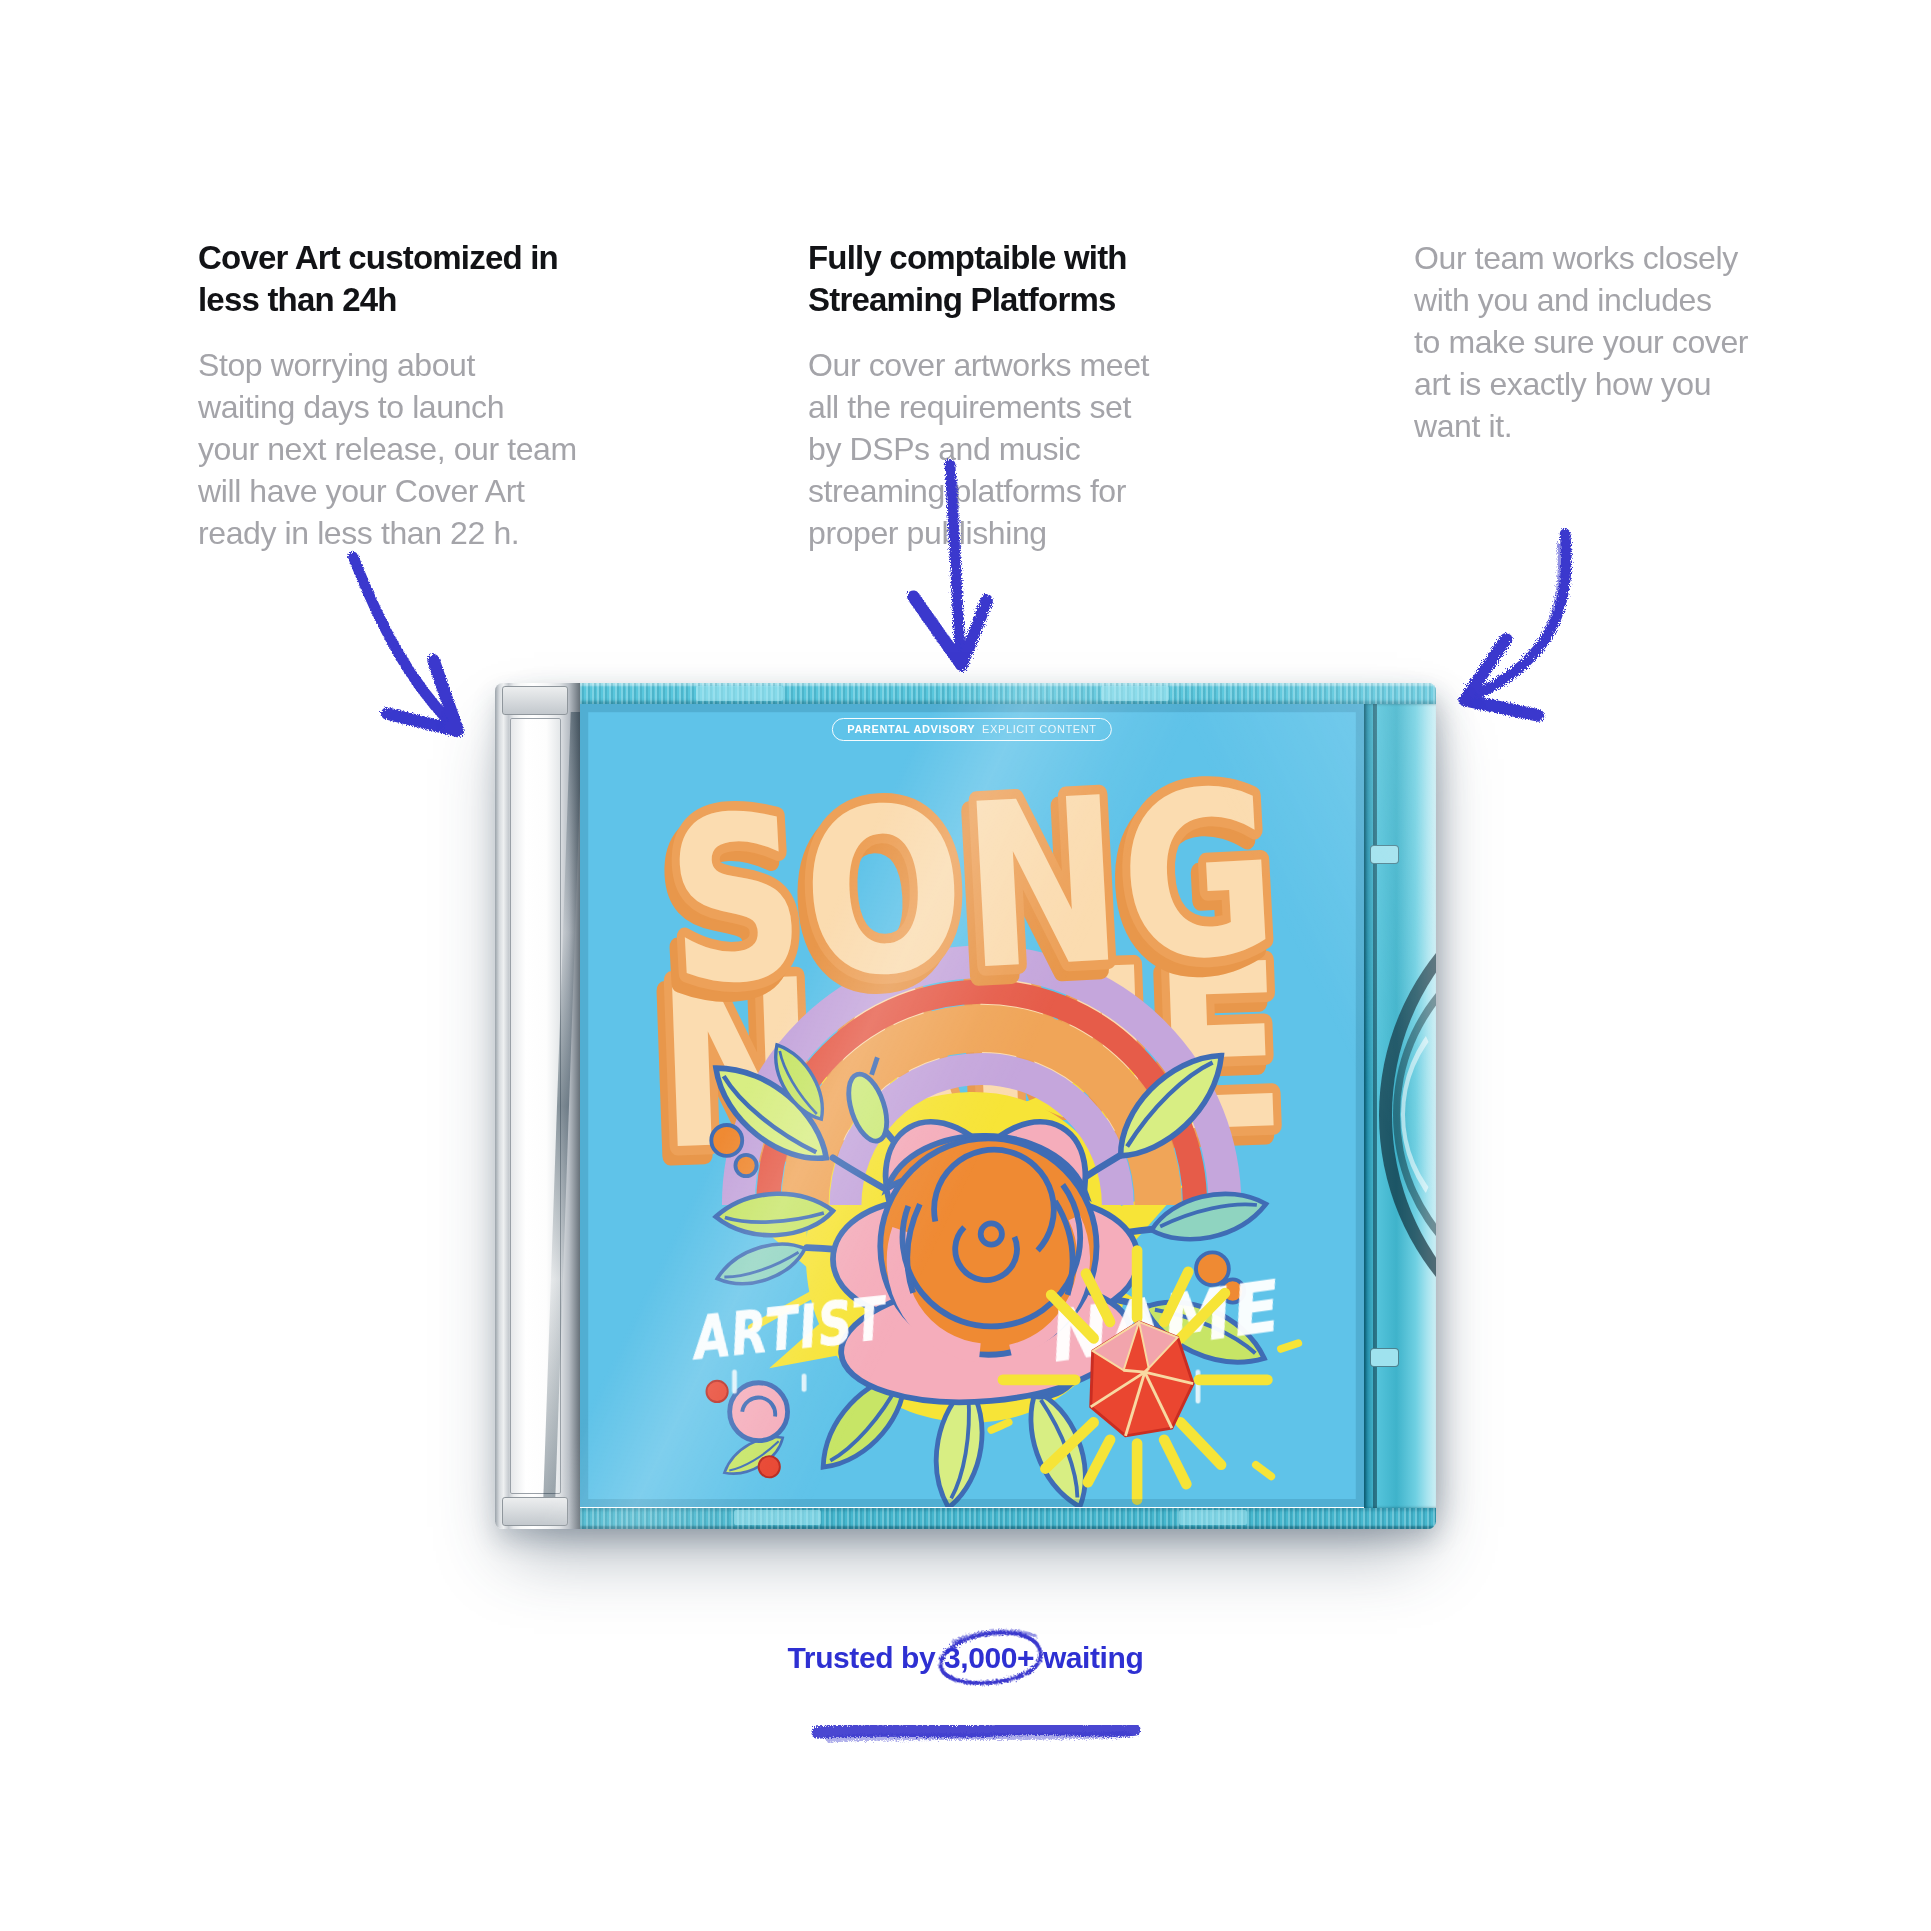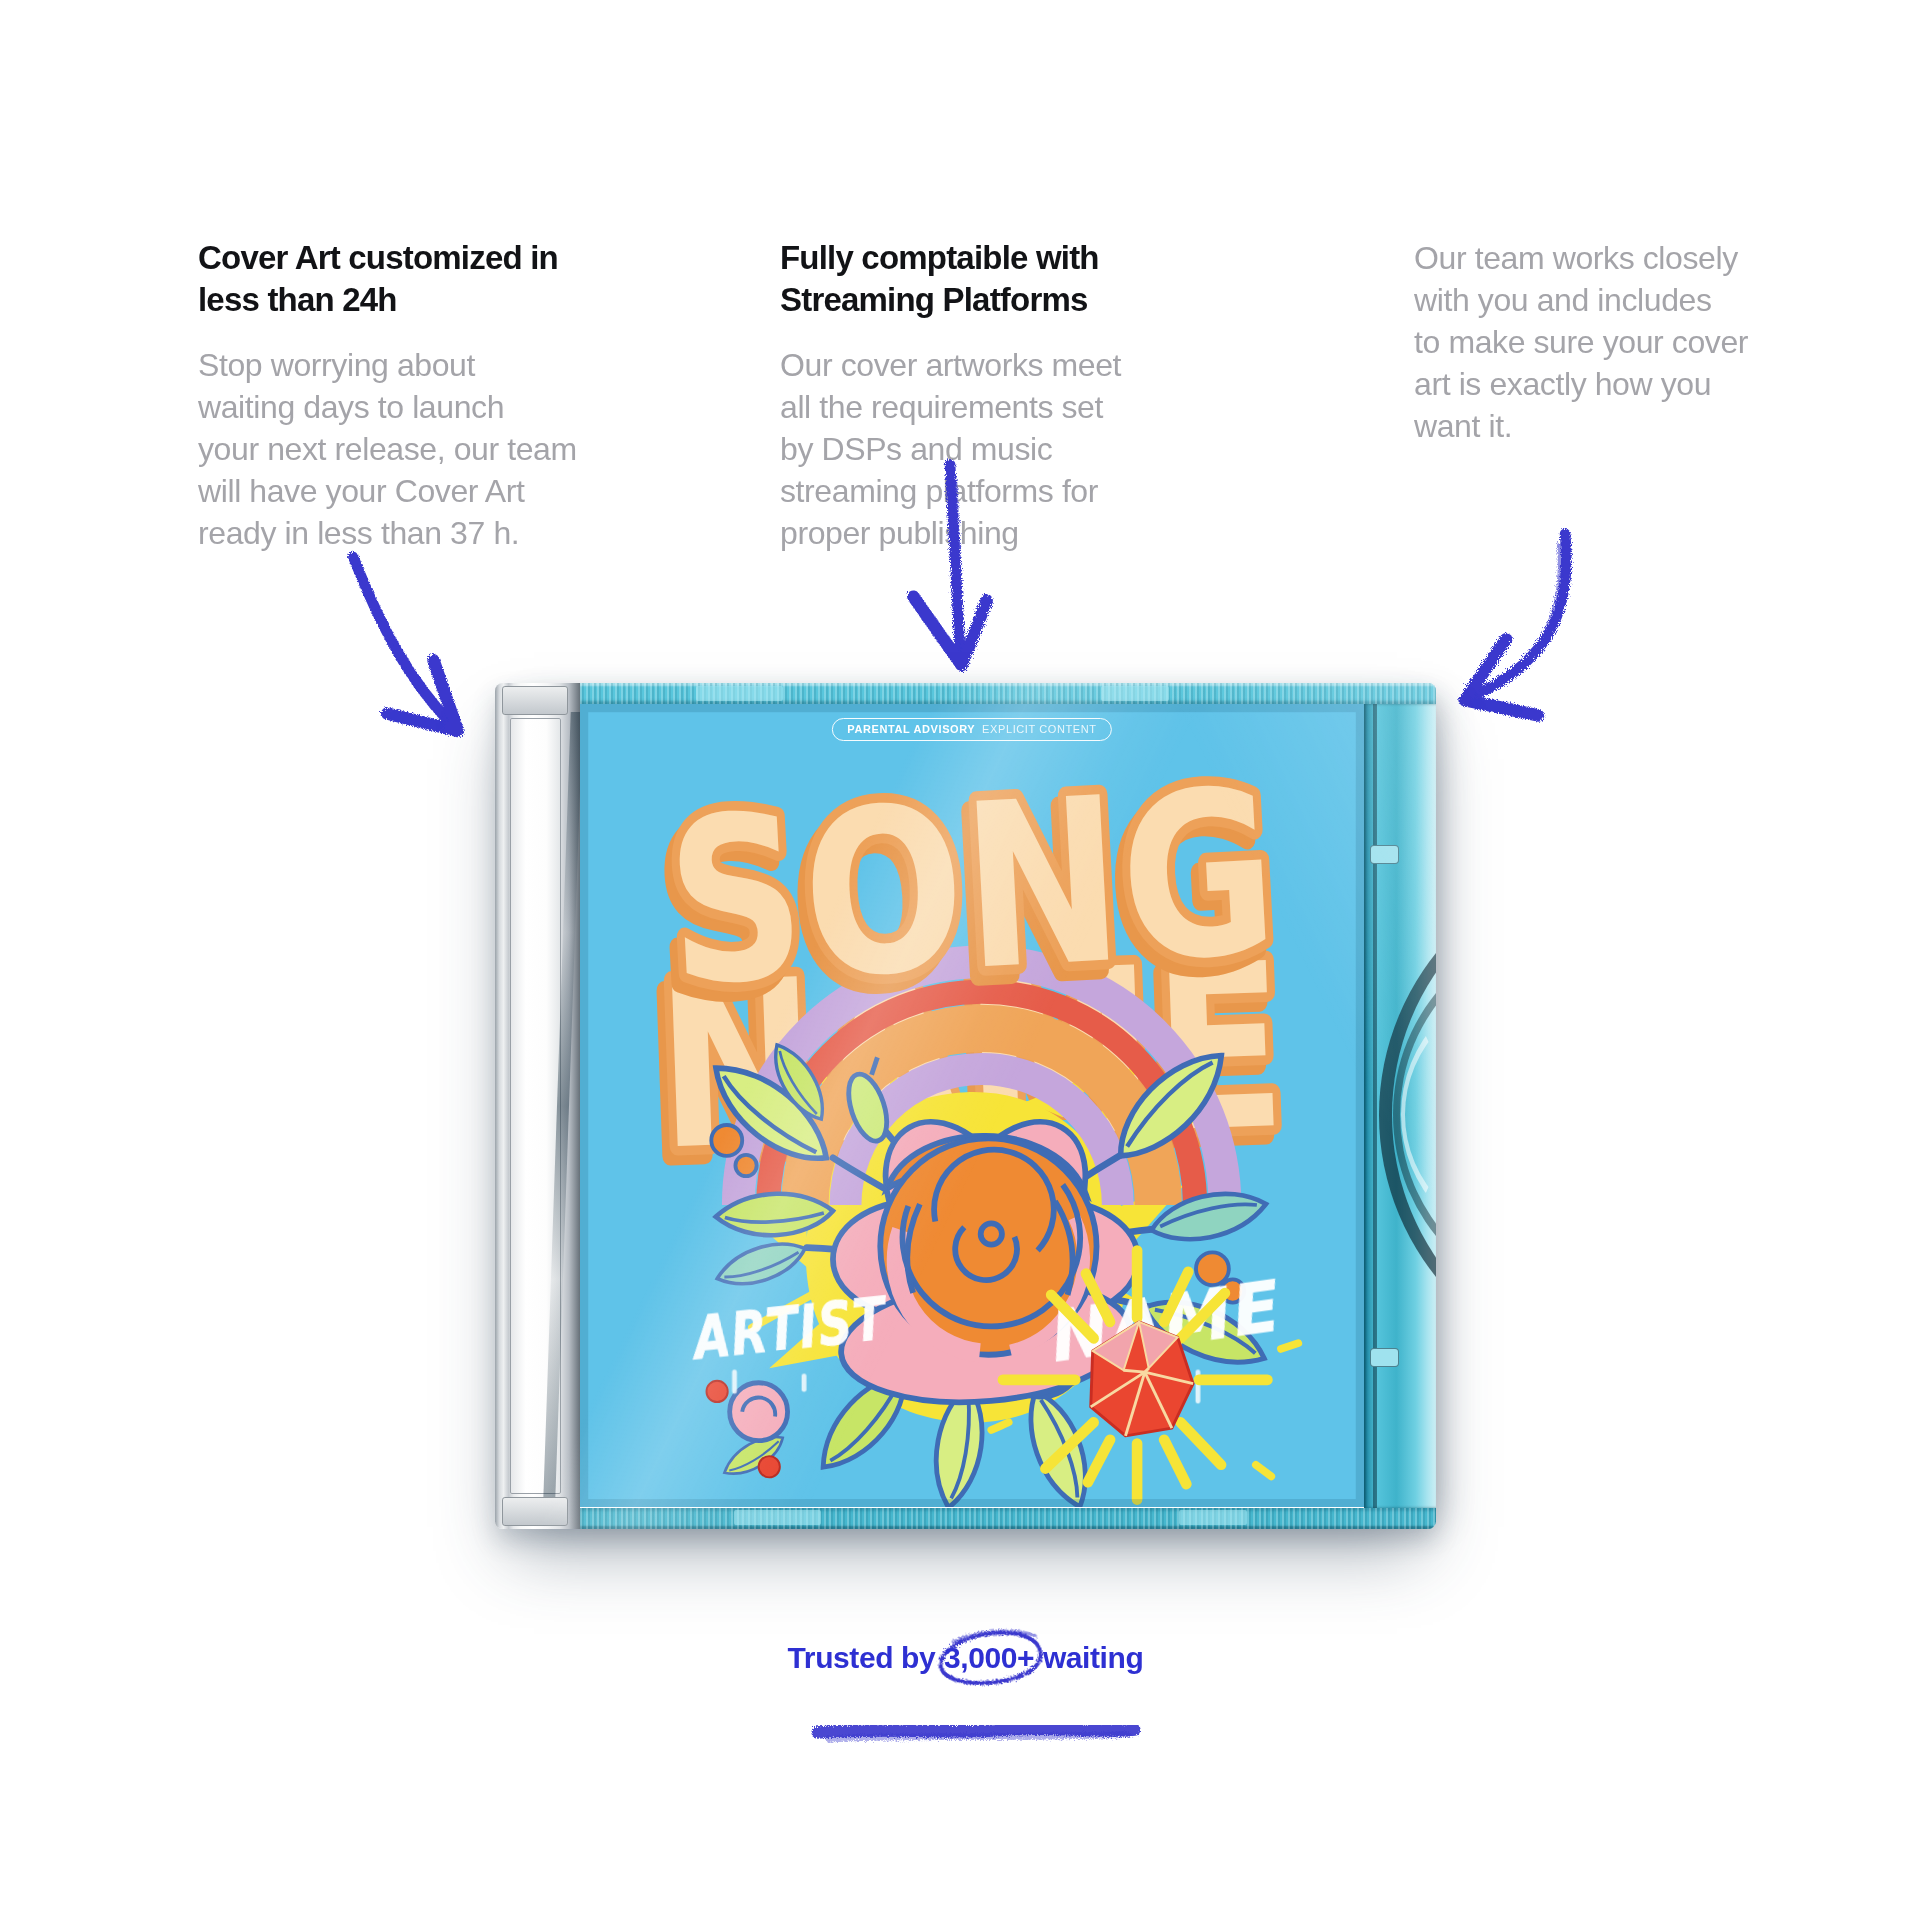--- a/index.html
+++ b/index.html
@@ -6,21 +6,21 @@
   .page{position:relative;width:1931px;height:1931px;background:#ffffff;overflow:hidden;
         font-family:"Liberation Sans",sans-serif;}
 
   
   .feature{position:absolute;top:237px;}
   .feature h3{margin:0 0 23px 0;font-size:33px;line-height:42px;font-weight:700;
               color:#121316;letter-spacing:-0.8px;white-space:pre-line;}
   .feature p{margin:0;font-size:32px;line-height:42px;font-weight:400;
              color:#a4a4a9;letter-spacing:-0.4px;white-space:pre-line;}
   .f1{left:198px;width:406px;}
-  .f2{left:780px;width:386px;}
+  .f2{left:808px;width:386px;}
   .f3{left:1414px;width:367px;}
 
   
   .arrows-overlay{position:absolute;left:0;top:0;width:1931px;height:1931px;
                   z-index:2;pointer-events:none;}
 
   
   .case{position:absolute;left:495px;top:683px;width:941px;height:846px;z-index:3;
         border-radius:7.7px;
         box-shadow:0 37px 68px -15.4px rgba(45,65,85,.40),0 11.6px 25px rgba(45,65,85,.20),
@@ -95,21 +95,21 @@
 
 <div class="page">
 
   <div class="feature f1">
     <h3>Cover Art customized in
 less than 24h</h3>
     <p>Stop worrying about
 waiting days to launch
 your next release, our team
 will have your Cover Art
-ready in less than 37 h.</p>
+ready in less than 22 h.</p>
   </div>
   <div class="feature f2">
     <h3>Fully comptaible with
 Streaming Platforms</h3>
     <p>Our cover artworks meet
 all the requirements set
 by DSPs and music
 streaming platforms for
 proper publishing</p>
   </div>

